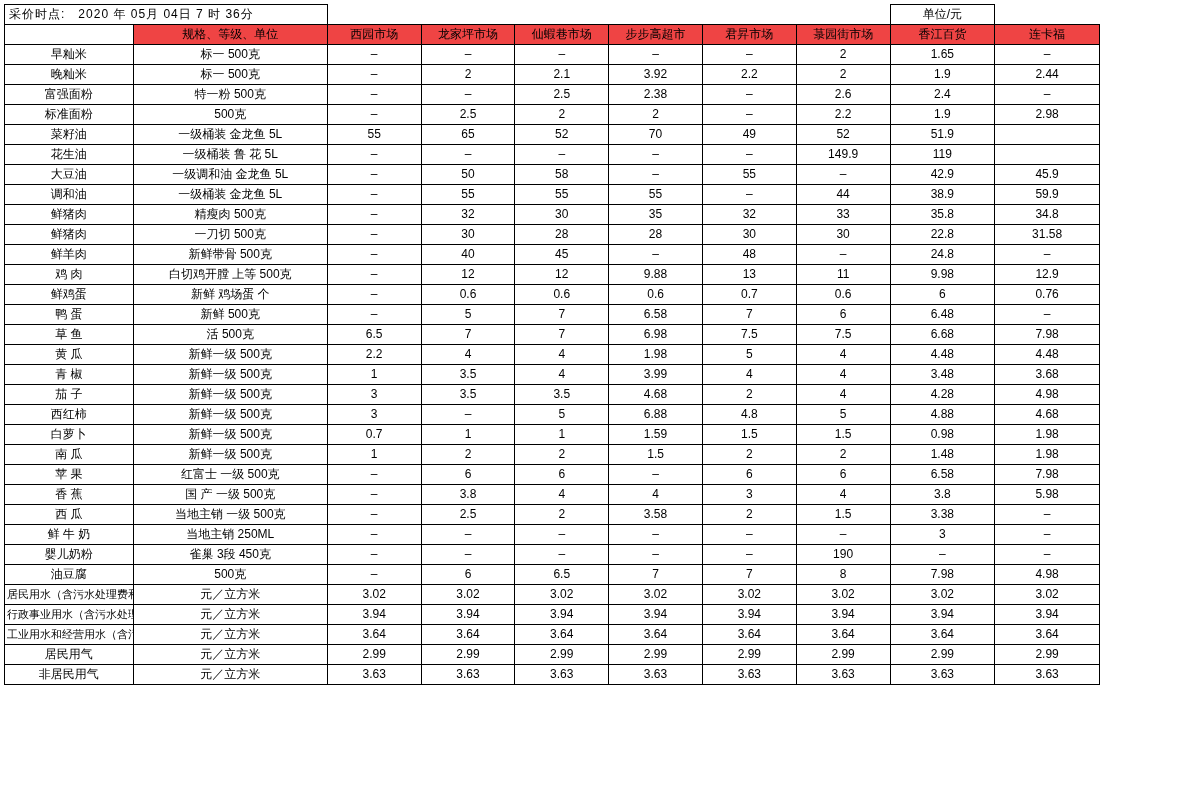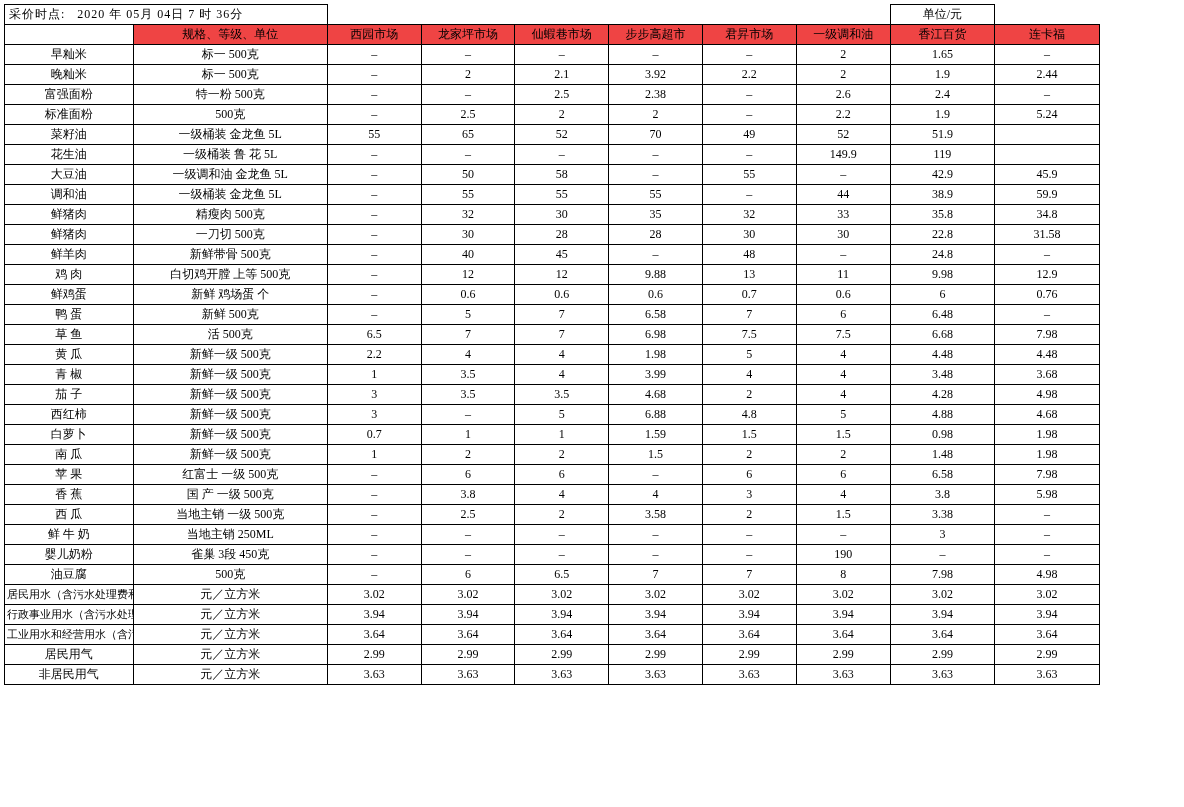--- a/index.html
+++ b/index.html
@@ -18,21 +18,20 @@
   .sheet {
     position: relative;
     width: 1164px;
     margin: 0;
     padding: 4px 0 0 4px;
   }
   table.price-table {
     border-collapse: collapse;
     table-layout: fixed;
     width: 1096px;
-    font-family: Liberation Serif, serif;
   }
   table.price-table td, table.price-table th {
     border: 1px solid #000000;
     padding: 1px 2px;
     text-align: center;
     vertical-align: middle;
     font-size: 12px;
     font-weight: normal;
     line-height: 1.25;
     height: 20px;
@@ -116,21 +115,21 @@
         <td class="nb"></td>
       </tr>
       <tr class="hdr">
         <td class="hdr-blank"></td>
         <td>规格、等级、单位</td>
         <td>西园市场</td>
         <td>龙家坪市场</td>
         <td>仙蝦巷市场</td>
         <td>步步高超市</td>
         <td>君昇市场</td>
-        <td>一级调和油</td>
+        <td>菉园街市场</td>
         <td>香江百货</td>
         <td>连卡福</td>
       </tr>
     <tr>
           <td class="name-cell">早籼米</td>
           <td>标一  500克</td>
           <td>–</td>
           <td>–</td>
           <td>–</td>
           <td>–</td>
@@ -166,21 +165,21 @@
         <tr>
           <td class="name-cell">标准面粉</td>
           <td>500克</td>
           <td>–</td>
           <td>2.5</td>
           <td>2</td>
           <td>2</td>
           <td>–</td>
           <td>2.2</td>
           <td>1.9</td>
-          <td>5.24</td>
+          <td>2.98</td>
         </tr>
         <tr>
           <td class="name-cell">菜籽油</td>
           <td>一级桶装  金龙鱼  5L</td>
           <td>55</td>
           <td>65</td>
           <td>52</td>
           <td>70</td>
           <td>49</td>
           <td>52</td>

